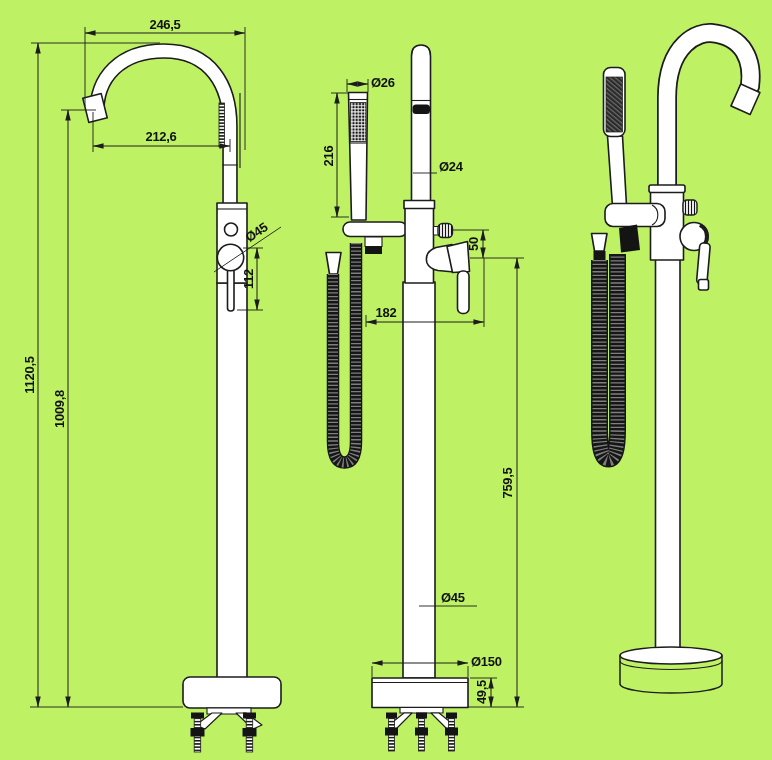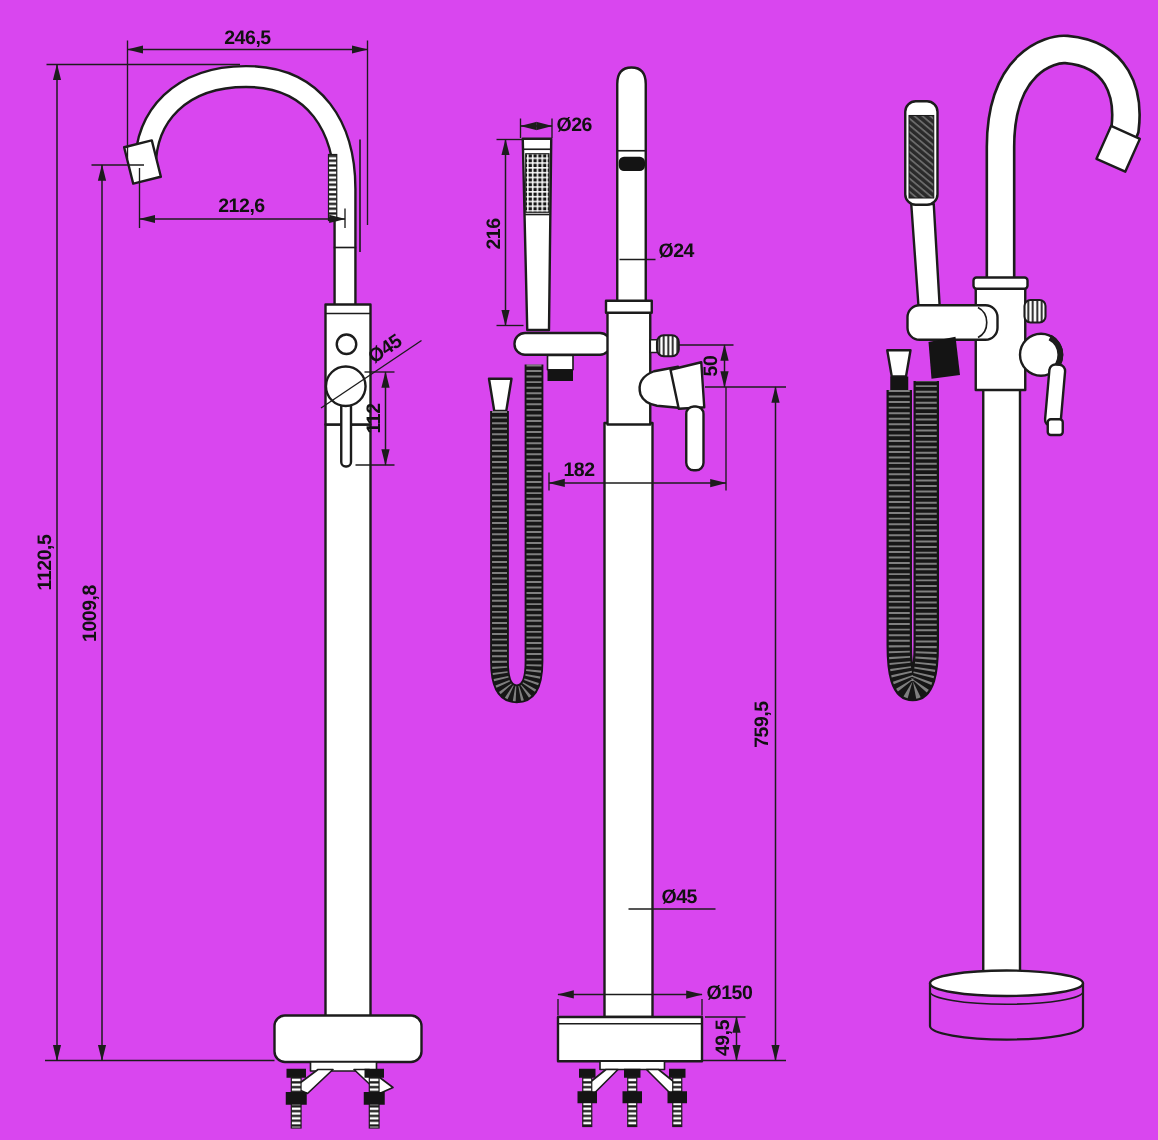--- a/index.html
+++ b/index.html
@@ -1,16 +1,16 @@
 <!DOCTYPE html>
 <html><head>
 <meta charset="utf-8">
 <style>
   html,body{margin:0;padding:0;background:#fff;}
-  .canvas{position:relative;width:772px;height:760px;background:#d946ef;overflow:hidden;}
+  .canvas{position:relative;width:772px;height:760px;background:#bef264;overflow:hidden;}
   svg{display:block;}
   .part{fill:#fff;stroke:#1c1c1c;stroke-width:1.6;stroke-linejoin:round;}
   .part-thin{fill:#fff;stroke:#1c1c1c;stroke-width:1.1;stroke-linejoin:round;}
   .ln{stroke:#1c1c1c;stroke-width:1.5;fill:none;}
   .ln2{stroke:#1c1c1c;stroke-width:1.1;fill:none;}
   .dim{stroke:#1c1c1c;stroke-width:1;fill:none;}
   .ext{stroke:#1c1c1c;stroke-width:0.9;fill:none;}
   .dark{fill:#141414;stroke:none;}
   .tube-o{stroke:#1c1c1c;fill:none;}
   .tube-i{stroke:#fff;fill:none;}

